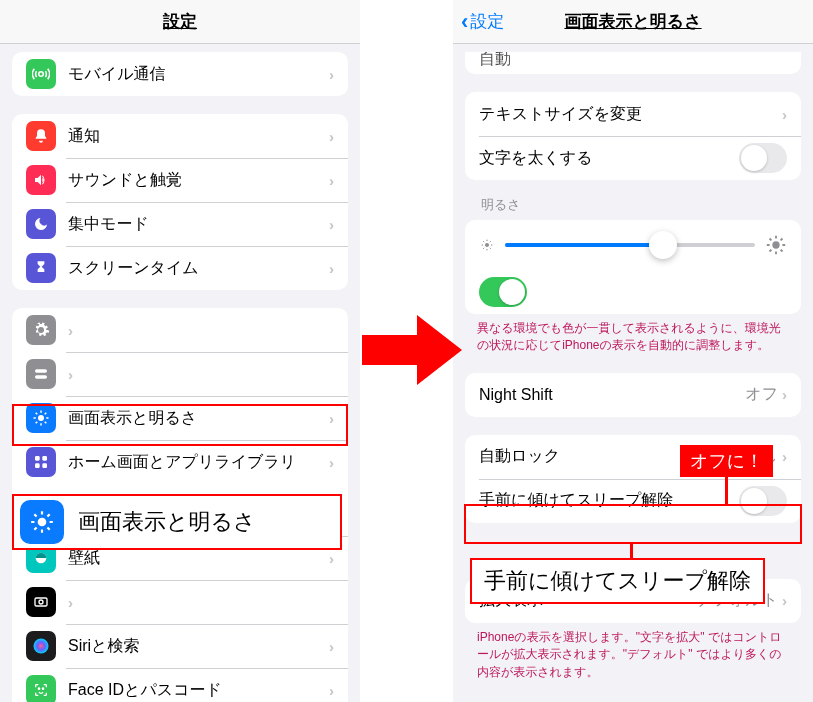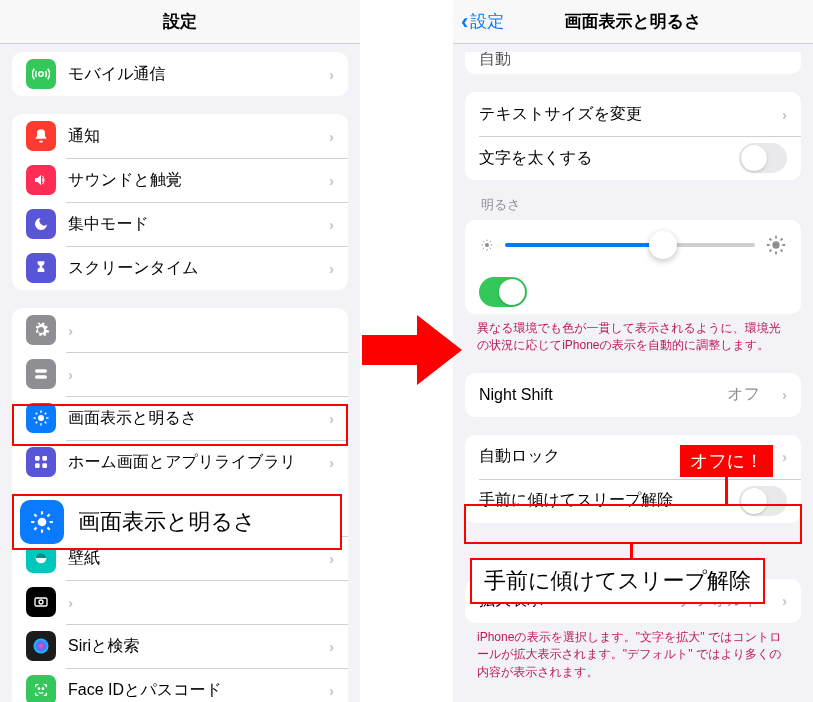--- a/index.html
+++ b/index.html
@@ -6,38 +6,38 @@
 body { background: #fff; width: 813px; height: 702px; position: relative; overflow: hidden; }
 
 .container { display: flex; height: 100%; }
 .phone { width: 360px; height: 100%; background: #f2f2f7; position: relative; overflow: hidden; }
 .phone-left { margin-left: 0; }
 .phone-right { margin-left: auto; }
 
 .arrow-block { position: absolute; left: 362px; top: 310px; width: 100px; height: 80px; z-index: 10; }
 
 
-.hdr { height: 44px; background: #f8f8f8; display: flex; align-items: center; justify-content: center; position: relative; border-bottom: 0.5px solid #d0d0d4; }
+.hdr { height: 44px; background: #f8f8f8; display: flex; align-items: center; justify-content: center; position: relative; border-bottom: 0.5px solid #d0d0d4; text-decoration: underline; }
 .hdr-title { font-size: 17px; font-weight: 600; color: #000; }
 .hdr-back { position: absolute; left: 8px; display: flex; align-items: center; color: #007aff; font-size: 17px; font-weight: 400; }
 .hdr-back .chev { font-size: 22px; font-weight: 600; margin-right: 2px; }
 
 
 .group { margin: 18px 12px 0; background: #fff; border-radius: 10px; overflow: visible; position: relative; }
 .group-first { margin-top: 8px; }
 .row { min-height: 44px; display: flex; align-items: center; padding: 0 14px 0 14px; position: relative; }
 .row + .row::before { content: ""; position: absolute; left: 54px; right: 0; top: 0; height: 0.5px; background: #d0d0d4; }
 .row.noicon + .row.noicon::before { left: 14px; }
 .row.noicon::before { left: 14px; }
 
 .icon { width: 30px; height: 30px; border-radius: 7px; margin-right: 12px; display: flex; align-items: center; justify-content: center; flex-shrink: 0; }
 .icon svg { display: block; }
 .label { font-size: 16px; color: #000; flex: 1; }
 .chevron { color: #c5c5c8; font-size: 15px; font-weight: 600; }
-.rvalue { color: #8e8e93; font-size: 16px; margin-right: 22px; }
+.rvalue { color: #8e8e93; font-size: 16px; margin-right: 4px; }
 
 
 .toggle { width: 48px; height: 30px; border-radius: 15px; background: #e9e9eb; position: relative; }
 .toggle.on { background: #34c759; }
 .toggle .knob { position: absolute; width: 26px; height: 26px; border-radius: 50%; background: #fff; top: 2px; left: 2px; box-shadow: 0 1px 3px rgba(0,0,0,0.2); }
 .toggle.on .knob { left: 20px; }
 
 
 .sec-head { font-size: 13px; color: #8e8e93; padding: 16px 28px 6px; }
 .sec-foot { font-size: 12px; color: #be185d; padding: 6px 24px 0; line-height: 1.45; }

